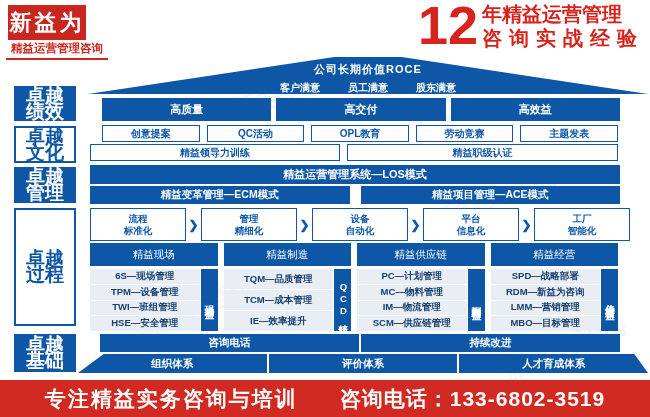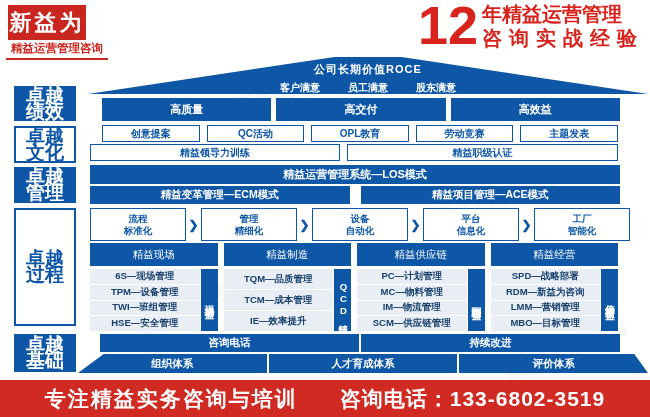--- a/index.html
+++ b/index.html
@@ -206,22 +206,22 @@
       </div>
     </div>
   </div>
 
   <div class="abs row base1">
     <div class="bluebox" style="flex:1;">咨询电话</div>
     <div class="bluebox" style="flex:1;">持续改进</div>
   </div>
   <div class="abs foundation">
     <div class="f-sec">组织体系</div>
+    <div class="f-sec">评价体系</div>
     <div class="f-sec">人才育成体系</div>
-    <div class="f-sec">评价体系</div>
   </div>
 
   <div class="abs footer" style="background: rgb(208, 42, 34);">
     <span class="foot-title">专注精益实务咨询与培训</span>
     <span class="foot-phone">咨询电话：133-6802-3519</span>
   </div>
 
 </div>
 
 </body></html>

